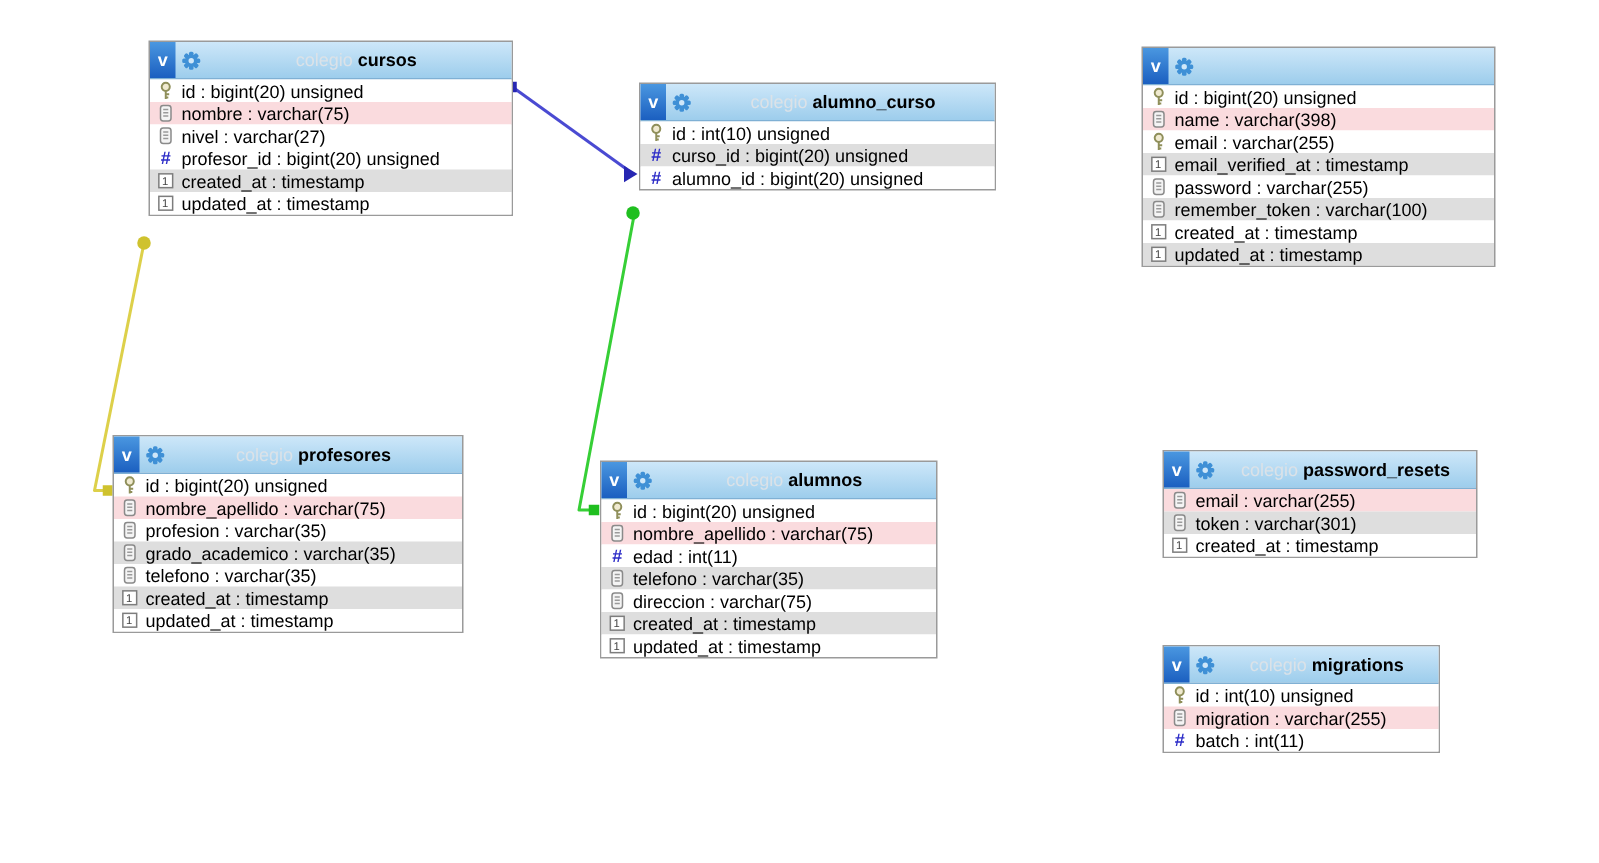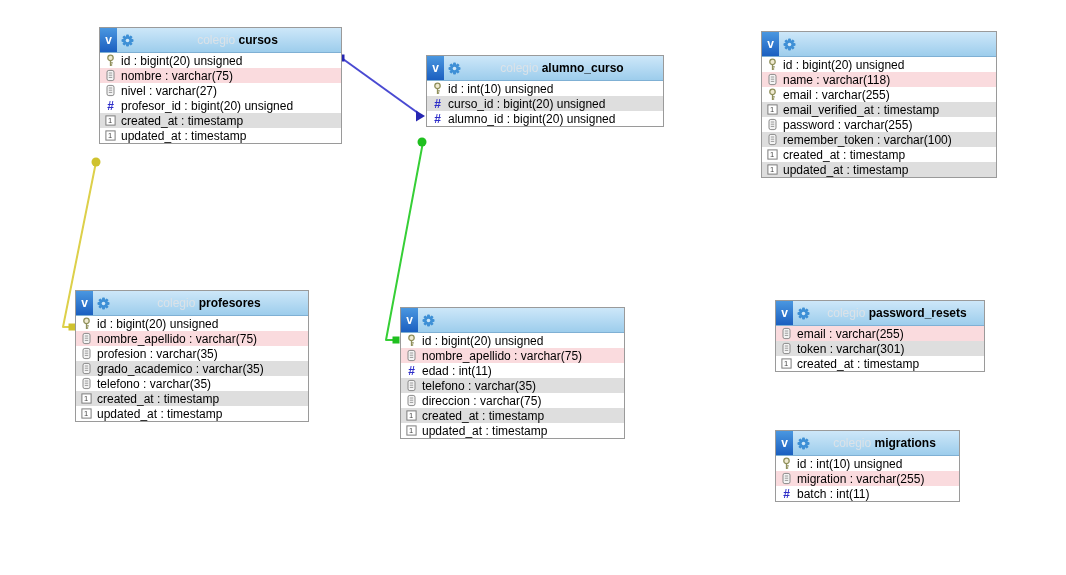--- a/index.html
+++ b/index.html
@@ -199,21 +199,21 @@
         </span>
         <span class="col-label">id : bigint(20) unsigned</span>
       </div>
       <div class="drow bg-pink">
         <span class="col-icon">
           <svg width="13" height="13" viewBox="0 0 13 13">
             <rect x="3" y="1.4" width="7" height="10.2" rx="1.8" fill="#f4f4f4" stroke="#8a8a8a"></rect>
             <path d="M4.8 4 h3.4 M4.8 6.2 h3.4 M4.8 8.4 h3.4" stroke="#9a9a9a" stroke-width="1"></path>
           </svg>
         </span>
-        <span class="col-label">name : varchar(118)</span>
+        <span class="col-label">name : varchar(398)</span>
       </div>
       <div class="drow bg-white">
         <span class="col-icon">
           <svg width="13" height="13" viewBox="0 0 13 13">
             <circle cx="6.5" cy="3.9" r="2.7" fill="#f0ead0" stroke="#8f8f5a" stroke-width="1.3"></circle>
             <path d="M6.5 6.6 V12 M6.5 8.8 h2.3 M6.5 11 h1.7" stroke="#8f8f5a" stroke-width="1.3" fill="none"></path>
           </svg>
         </span>
         <span class="col-label">email : varchar(255)</span>
       </div>
@@ -352,20 +352,21 @@
             <g fill="#3f90d6">
               <rect x="5" y="0.5" width="3" height="12" rx="1"></rect>
               <rect x="0.5" y="5" width="12" height="3" rx="1"></rect>
               <rect x="5" y="0.5" width="3" height="12" rx="1" transform="rotate(45 6.5 6.5)"></rect>
               <rect x="5" y="0.5" width="3" height="12" rx="1" transform="rotate(-45 6.5 6.5)"></rect>
               <circle cx="6.5" cy="6.5" r="4.1"></circle>
             </g>
             <circle cx="6.5" cy="6.5" r="1.8" fill="#cfe7f9"></circle>
           </svg>
         </span>
+        <span class="ttitle"><span class="tprefix">colegio</span> <span class="tname">alumnos</span></span>
       </div>
       <div class="drow bg-white">
         <span class="col-icon">
           <svg width="13" height="13" viewBox="0 0 13 13">
             <circle cx="6.5" cy="3.9" r="2.7" fill="#f0ead0" stroke="#8f8f5a" stroke-width="1.3"></circle>
             <path d="M6.5 6.6 V12 M6.5 8.8 h2.3 M6.5 11 h1.7" stroke="#8f8f5a" stroke-width="1.3" fill="none"></path>
           </svg>
         </span>
         <span class="col-label">id : bigint(20) unsigned</span>
       </div>

